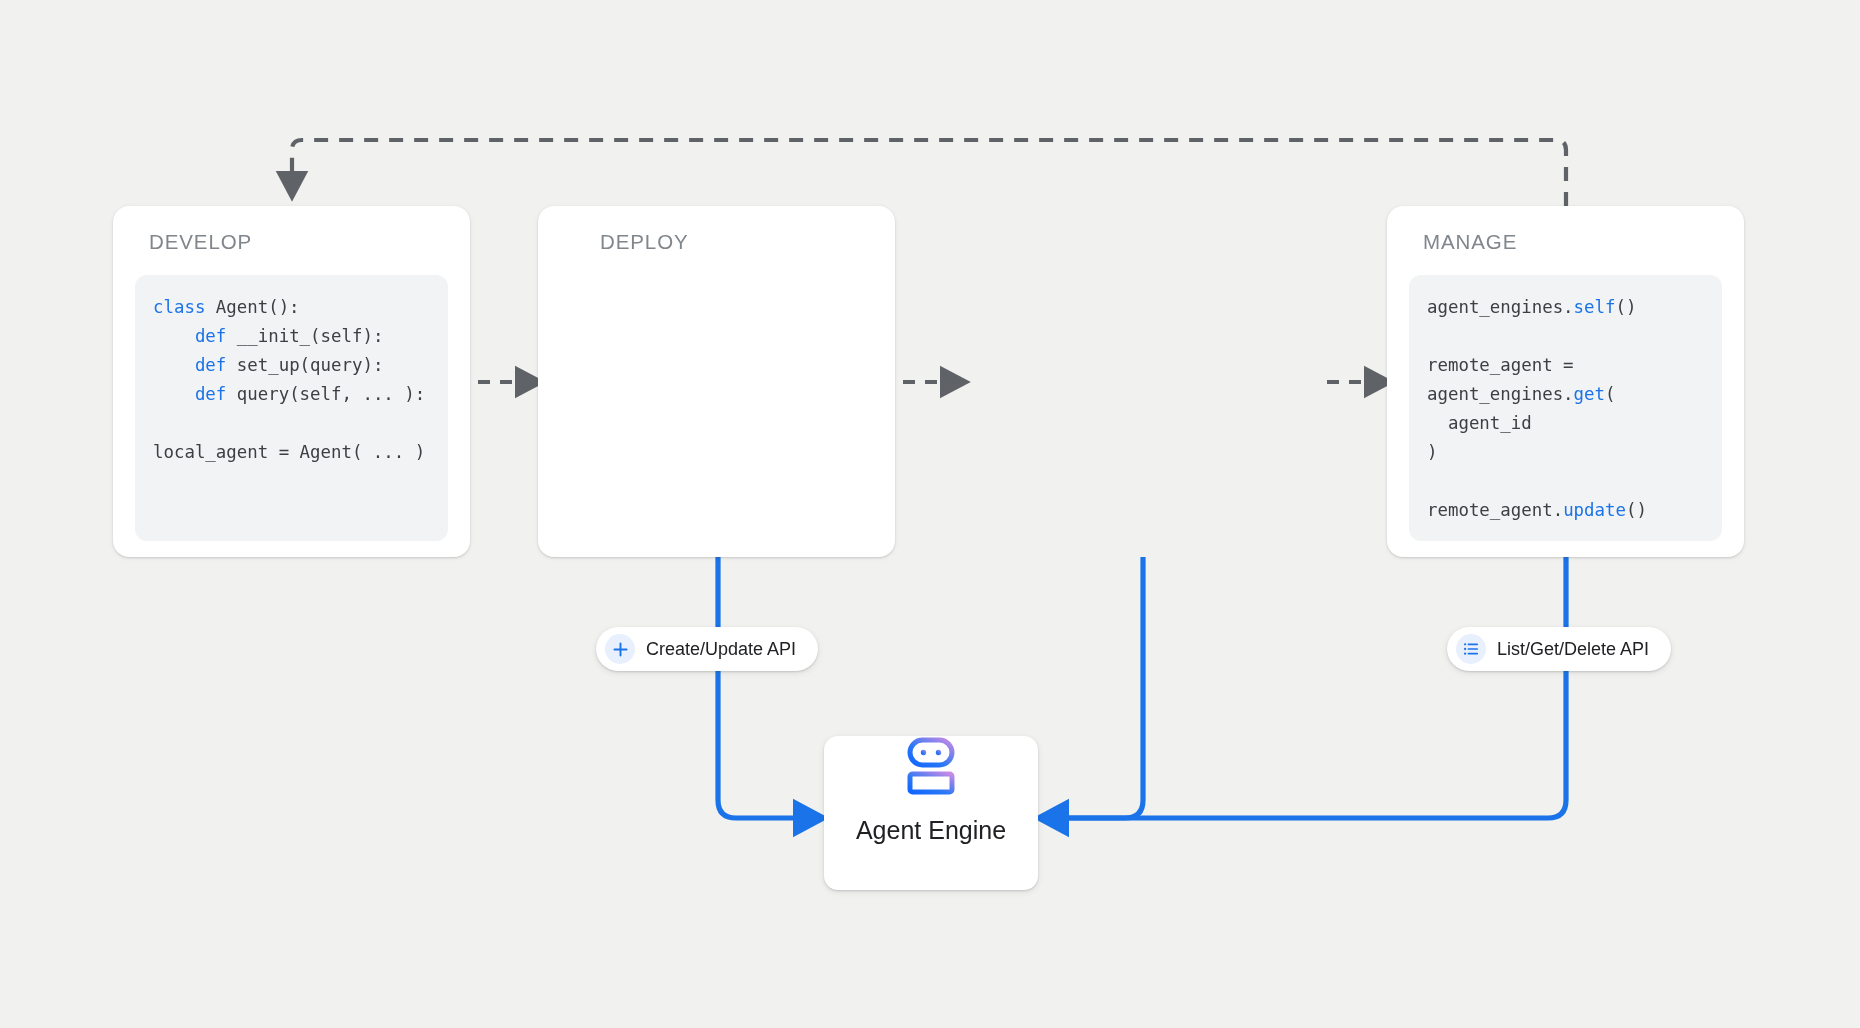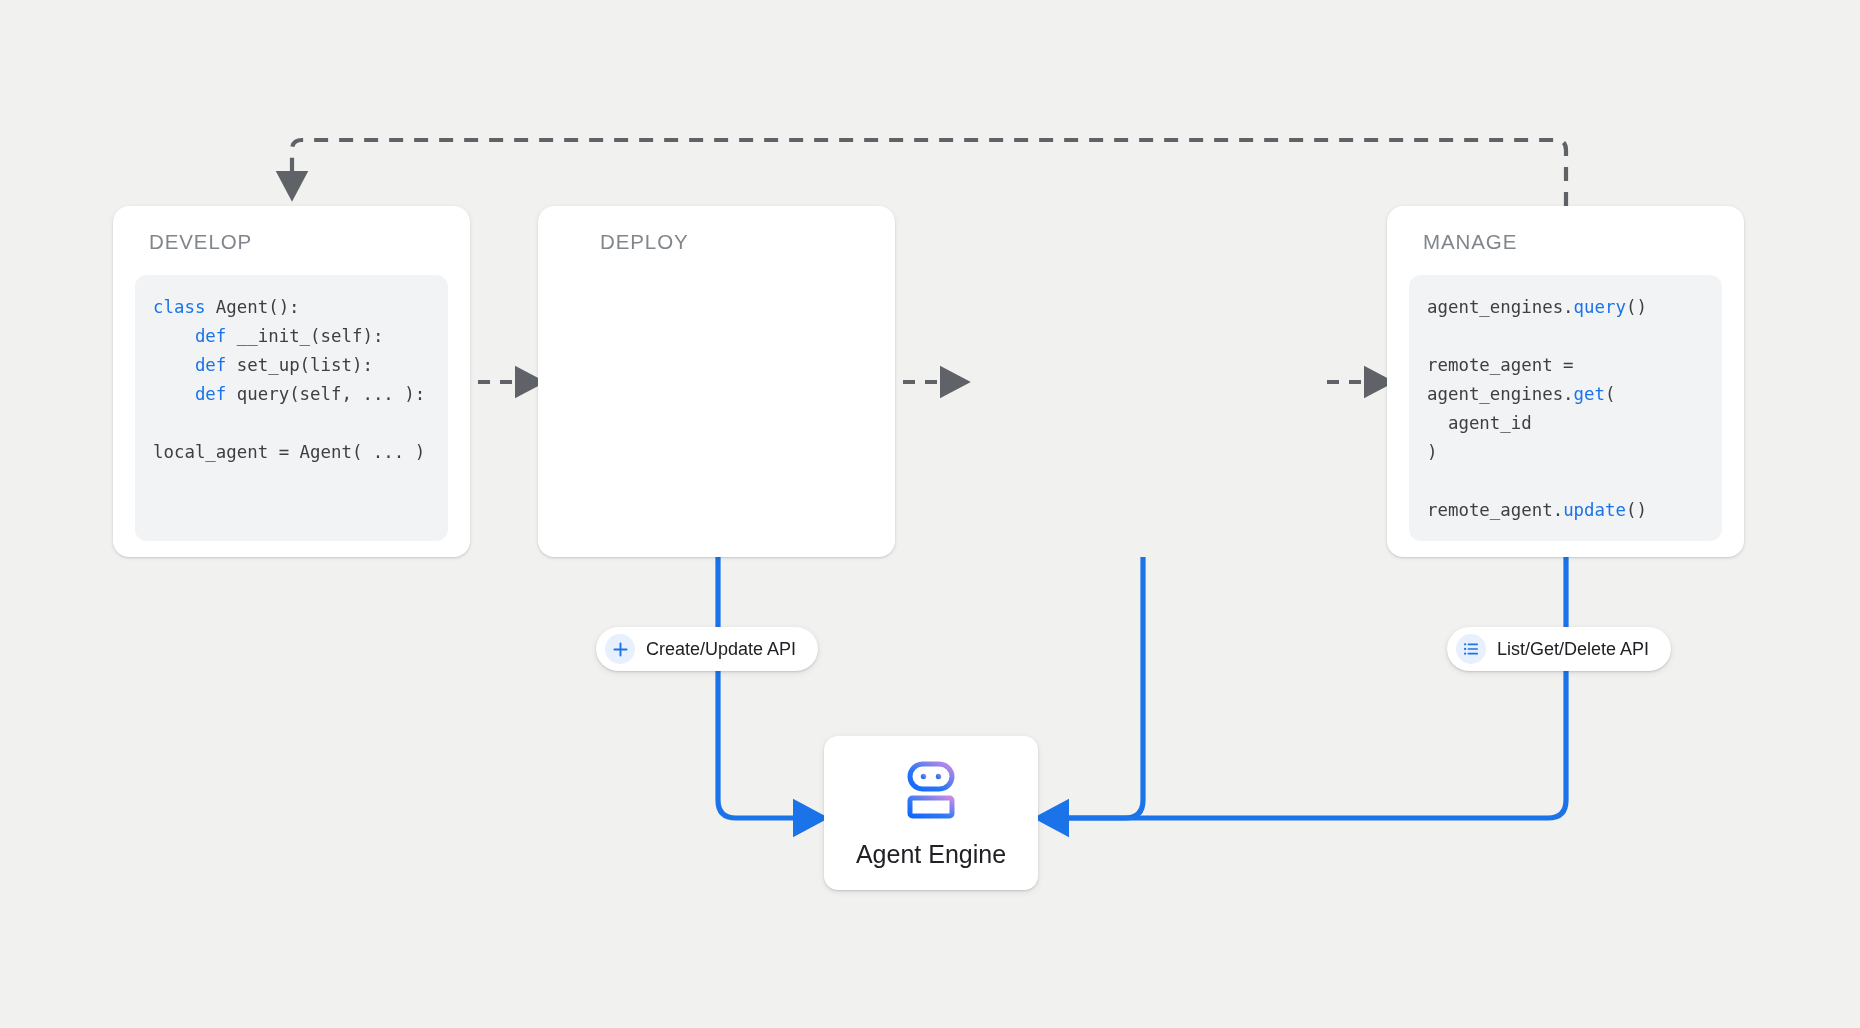--- a/index.html
+++ b/index.html
@@ -113,21 +113,20 @@
     left: 824px;
     top: 736px;
     width: 214px;
     height: 154px;
     background: #ffffff;
     border-radius: 14px;
     box-shadow: 0 1px 2px rgba(60,64,67,.2), 0 2px 6px rgba(60,64,67,.1);
     display: flex;
     flex-direction: column;
     align-items: center;
-    justify-content: center;
     gap: 14px;
     z-index: 6;
   }
   #agent-engine .ae-label {
     font-size: 25px;
     color: #202124;
     line-height: 1;
   }
 </style>
 </head>
@@ -177,34 +176,34 @@
 
     <g>
       <path d="M1566,557 L1566,800 Q1566,818 1548,818 L1058,818" fill="none" stroke="#1a73e8" stroke-width="5.2" stroke-linecap="butt" marker-end="url(#blue-arrow)"></path>
     </g>
   </svg>
 
   <div class="card" id="card-develop">
     <div class="card-title">DEVELOP</div>
     <div class="code"><span class="kw">class </span><span>Agent():</span>
 <span>    </span><span class="kw">def </span><span>__init_(self):</span>
-<span>    </span><span class="kw">def </span><span>set_up(list):</span>
+<span>    </span><span class="kw">def </span><span>set_up(query):</span>
 <span>    </span><span class="kw">def </span><span>query(self, ... ):</span>
 <span></span>
 <span>local_agent = Agent( ... )</span></div>
   </div>
 
   <div class="card" id="card-deploy">
     <div class="card-title">DEPLOY</div>
   </div>
 
 
   <div class="card" id="card-manage">
     <div class="card-title">MANAGE</div>
-    <div class="code"><span>agent_engines.</span><span class="kw">query</span><span>()</span>
+    <div class="code"><span>agent_engines.</span><span class="kw">self</span><span>()</span>
 <span></span>
 <span>remote_agent =</span>
 <span>agent_engines.</span><span class="kw">get</span><span>(</span>
 <span>  agent_id</span>
 <span>)</span>
 <span></span>
 <span>remote_agent.</span><span class="kw">update</span><span>()</span></div>
   </div>
 
   <div class="pill" id="pill-create">

